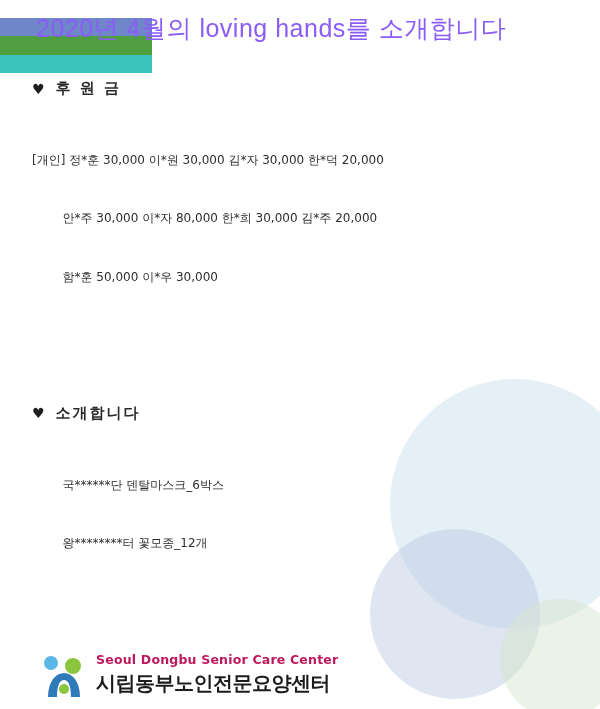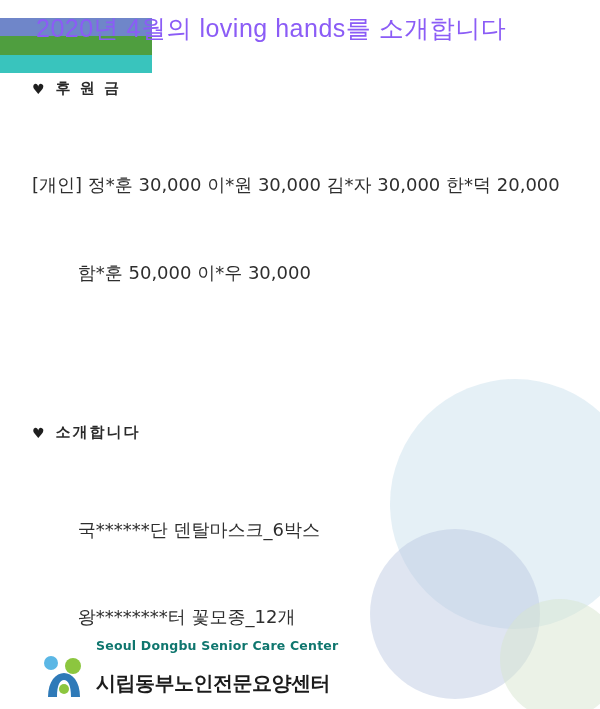--- a/index.html
+++ b/index.html
@@ -90,21 +90,21 @@
     letter-spacing: 2px;
   }
   .heart {
     color: #1f1f1f;
     font-size: 14px;
     line-height: 1;
   }
 
   .block {
     margin-top: 14px;
-    font-size: 18px;
+    font-size: 12px;
     color: #2e2e2e;
     line-height: 1.62;
     white-space: pre;
     font-family: "DejaVu Sans", sans-serif;
   }
   .line { white-space: pre; }
 
   
   .footer {
     position: absolute;
@@ -117,32 +117,32 @@
   }
   .logo-mark {
     position: relative;
     width: 48px;
     height: 48px;
     flex: none;
   }
   .footer-text { padding-bottom: 4px; }
   .footer-en {
     font-size: 12.5px;
-    color: #0f766e;
+    color: #be185d;
     font-weight: bold;
     letter-spacing: .2px;
     white-space: nowrap;
   }
   .footer-ko {
     font-size: 20px;
     color: #1b1b1b;
     font-weight: bold;
     letter-spacing: -.5px;
     white-space: nowrap;
-    margin-top: 17px;
+    margin-top: 3px;
   }
 </style>
 </head>
 <body>
 
 <div class="bg-shape s1"></div>
 <div class="bg-shape s2"></div>
 <div class="bg-shape s3"></div>
 
 <div class="top-bar">
@@ -155,20 +155,21 @@
 
   <div class="doc-title">2020년 4월의 loving hands를 소개합니다</div>
 
   <div class="section">
     <div class="section-head">
       <span class="heart">♥</span>
       <span>후 원 금</span>
     </div>
     <div class="block">
       <div class="line">[개인] 정*훈 30,000 이*원 30,000 김*자 30,000 한*덕 20,000</div>
+      <div class="line">        안*주 30,000 이*자 80,000 한*희 30,000 김*주 20,000</div>
       <div class="line">        함*훈 50,000 이*우 30,000</div>
     </div>
   </div>
 
   <div class="section second">
     <div class="section-head">
       <span class="heart">♥</span>
       <span>소개합니다</span>
     </div>
     <div class="block">

